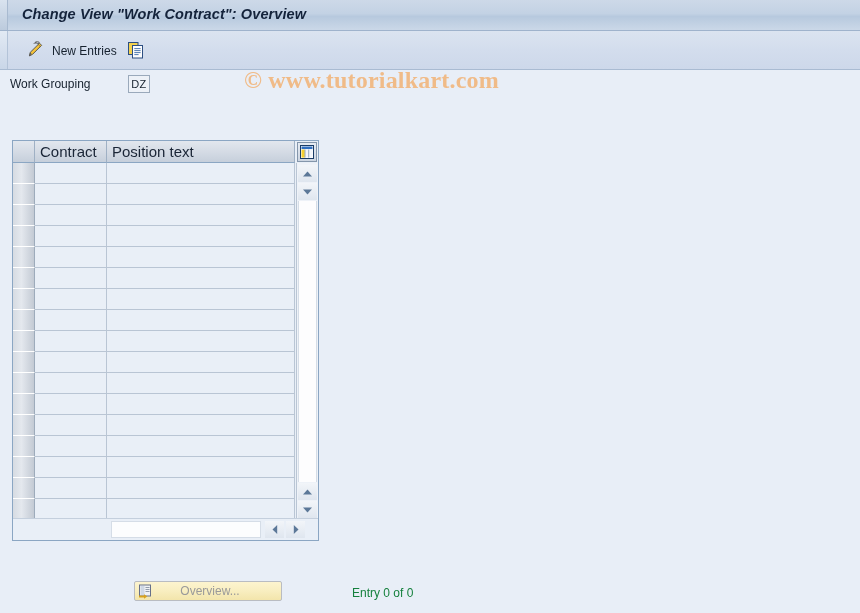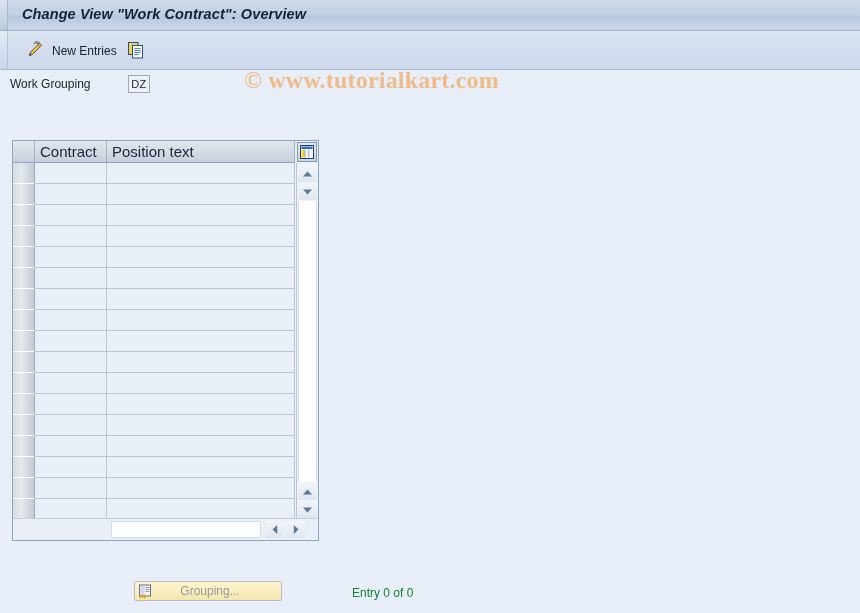--- a/index.html
+++ b/index.html
@@ -486,16 +486,16 @@
   <div class="pos-btn">
     <span class="pos-ico">
       <svg width="15" height="15" viewBox="0 0 15 15">
         <rect x="1.5" y="1" width="11" height="11" fill="#f0f2f5" stroke="#66708a" stroke-width="1"></rect>
         <rect x="2.5" y="2" width="4" height="9" fill="#cfd8e6"></rect>
         <path d="M7.5 3.5 H11.5 M7.5 5.5 H11.5 M7.5 7.5 H11.5" stroke="#7b8699" stroke-width="0.8"></path>
         <path d="M1 12.5 H7" stroke="#d8a21c" stroke-width="2"></path>
         <path d="M6 10.2 L9.2 12.5 L6 14.8 Z" fill="#d8a21c"></path>
       </svg>
     </span>
-    <span class="pos-lbl">Grouping...</span>
+    <span class="pos-lbl">Overview...</span>
   </div>
   <div class="entrytext">Entry 0 of 0</div>
 </div>
 
 </body></html>

